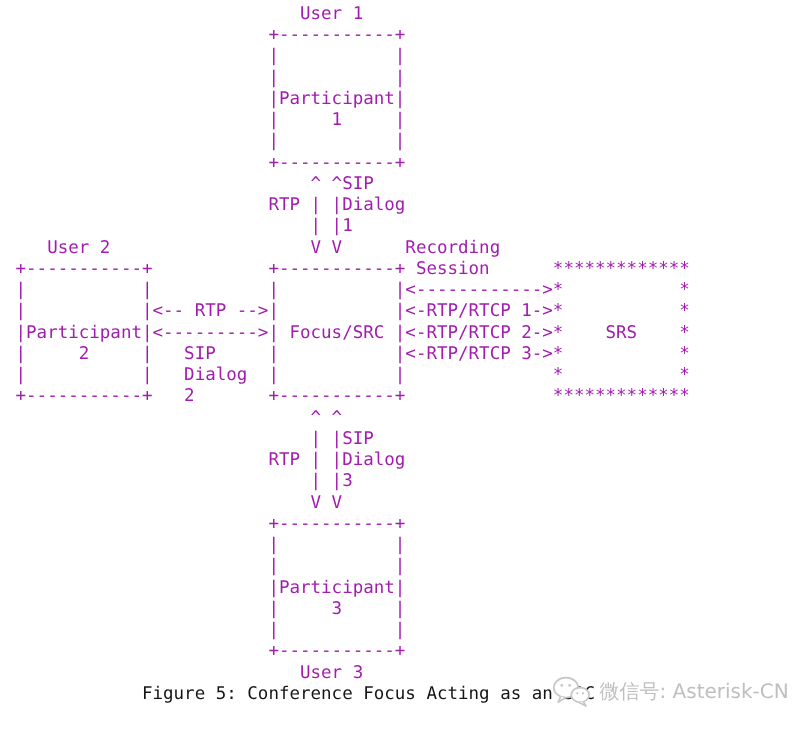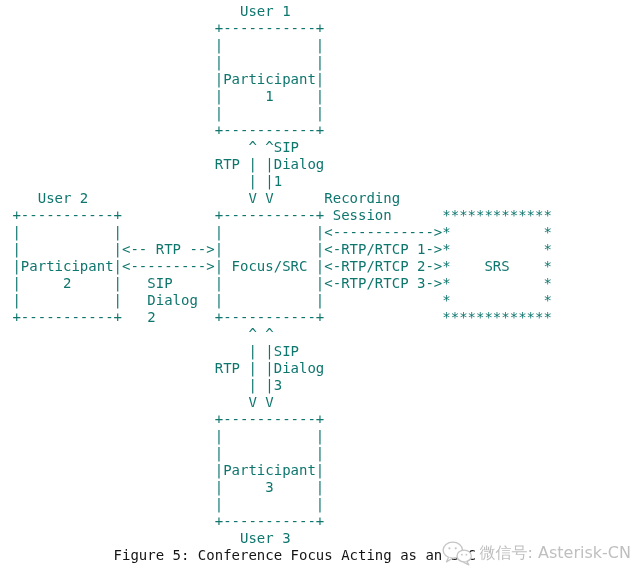--- a/index.html
+++ b/index.html
@@ -9,21 +9,21 @@
     overflow: hidden;
     position: relative;
     font-family: "DejaVu Sans Mono", "Liberation Mono", monospace;
   }
   .ascii-art {
     margin: 0;
     padding: 3px 0 0 4px;
     font-family: "DejaVu Sans Mono", "Liberation Mono", monospace;
     font-size: 14px;
     line-height: 17px;
-    color: #0f766e;
+    color: #a21caf;
     white-space: pre;
   }
   .figure-caption {
     margin: 0;
     padding-left: calc(13ch + 4px);
     font-family: "DejaVu Sans Mono", "Liberation Mono", monospace;
     font-size: 14px;
     line-height: 17px;
     color: #141414;
     white-space: pre;

